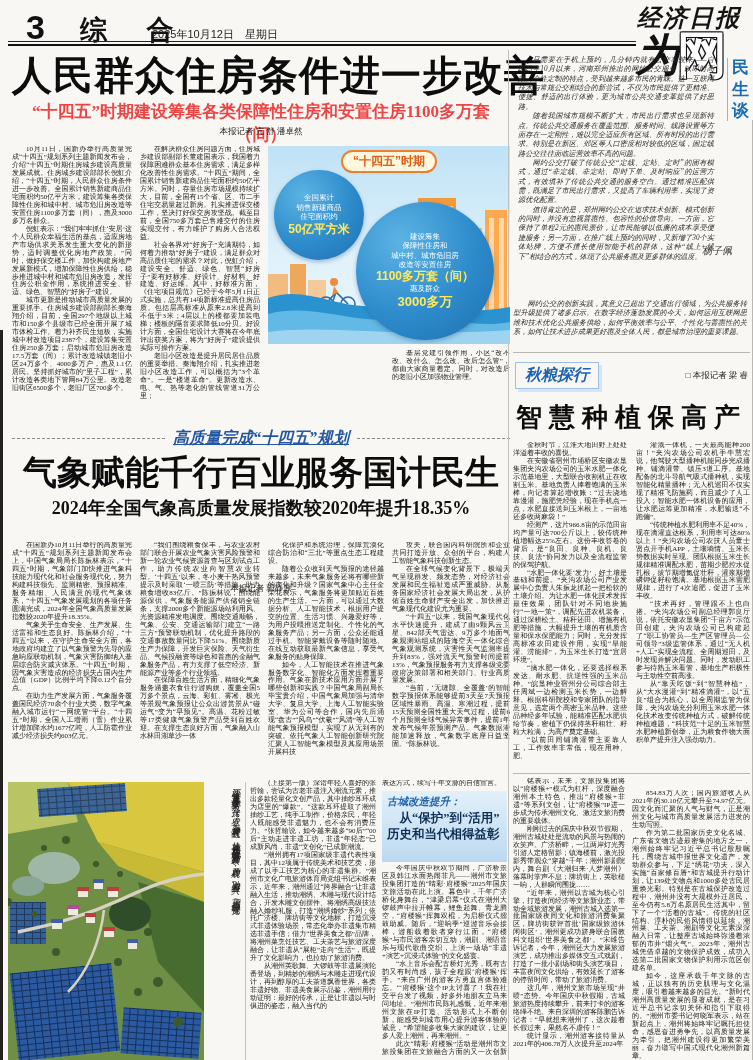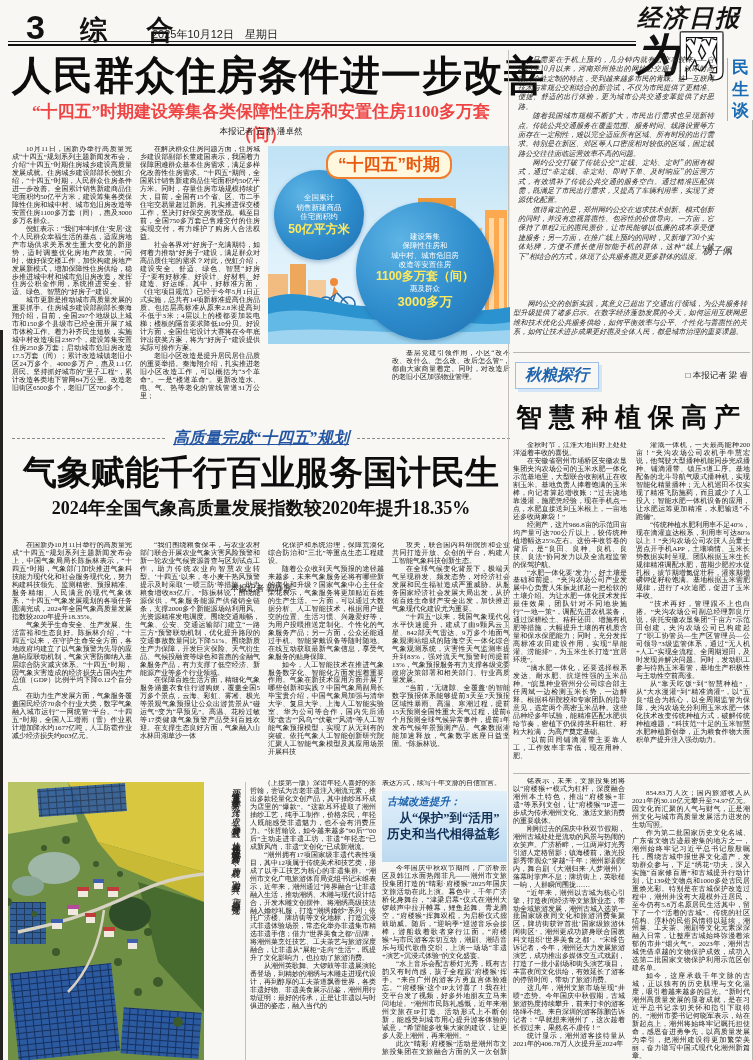--- a/index.html
+++ b/index.html
@@ -33,21 +33,21 @@
               letter-spacing:1px;color:#0d0d0d;white-space:nowrap;}
   .h-subhead{position:absolute;left:12px;top:100px;width:498px;text-align:center;
              font-size:17px;font-weight:bold;color:#ef4444;}
   .byline{position:absolute;text-align:center;font-size:8.5px;color:#222;}
   
   .info{position:absolute;left:268px;top:146px;width:242px;height:198px;overflow:hidden;
         background:linear-gradient(180deg,#bfe2f5 0%,#dff1fb 55%,#eef8fd 100%);}
   .info-badge{position:absolute;left:50%;top:4px;transform:translateX(-50%);
               background:#fff8df;border:2px solid #f07e2d;border-radius:12px;
               color:#e8590f;font-family:"Liberation Sans",sans-serif;font-weight:800;
-              font-size:17px;padding:1px 10px;white-space:nowrap;z-index:4;}
+              font-size:12px;padding:1px 10px;white-space:nowrap;z-index:4;}
   .bubble{position:absolute;border-radius:50%;z-index:3;display:flex;flex-direction:column;
           align-items:center;justify-content:center;text-align:center;
           background:radial-gradient(circle at 32% 28%,#5cb3e4 0%,#2d8bcb 55%,#1f6fb0 100%);
           color:#fff;box-shadow:0 2px 4px rgba(30,80,130,.35);}
   .bubble p{margin:0;font-size:7.5px;line-height:1.25;text-indent:0;}
   .bubble .hl{color:#ffe95c;font-weight:900;font-family:"Liberation Sans",sans-serif;}
   .b1{left:6px;top:24px;width:90px;height:90px;}
   .b2{left:88px;top:56px;width:138px;height:138px;}
   .b1 .hl{font-size:12px;}
   .b2 .hl1{font-size:12px;}

